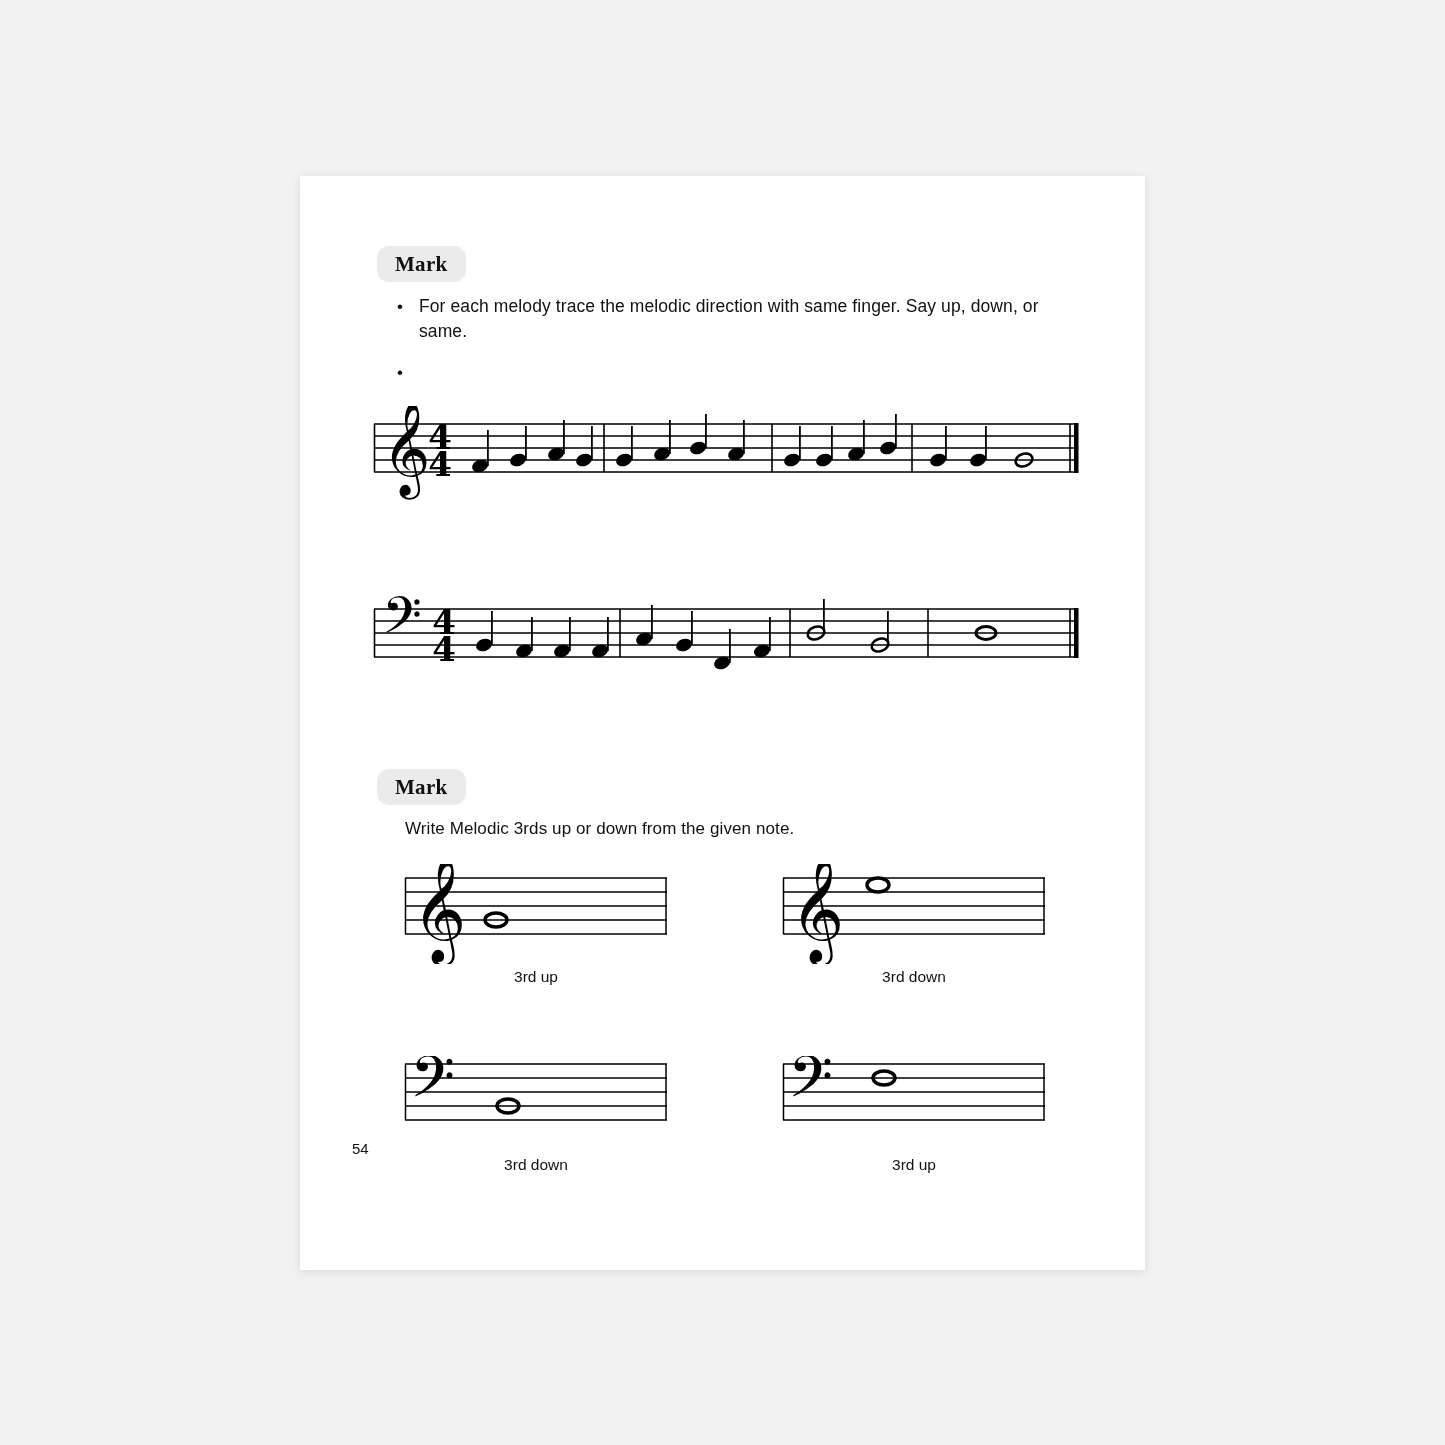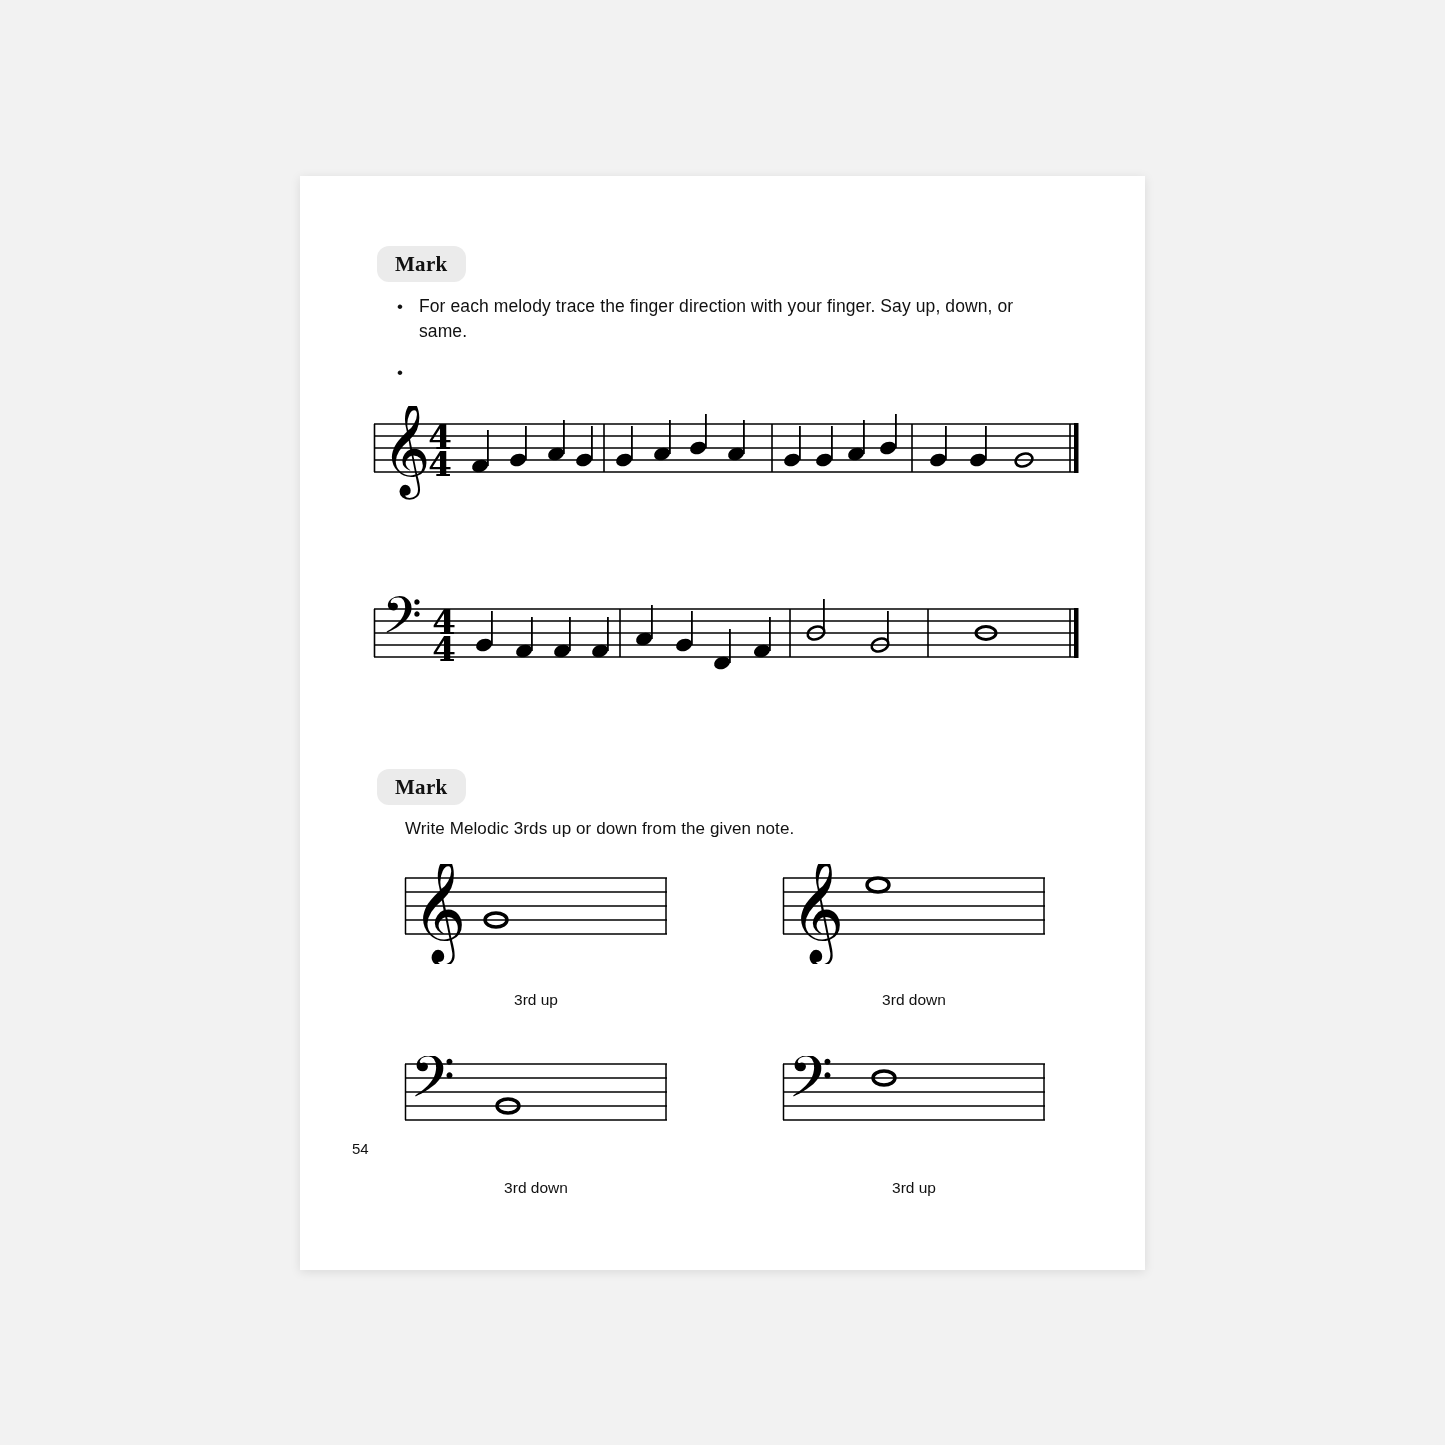--- a/index.html
+++ b/index.html
@@ -78,37 +78,36 @@
     color: #111111;
   }
   .staff-block {
     position: absolute;
   }
   .label {
     position: absolute;
     font-size: 15.5px;
     color: #111111;
     text-align: center;
-    margin-top: 23px;
   }
   svg { display: block; }
 </style>
 </head>
 <body>
 
 <div class="page">
 
   <div class="section-tag" id="tag-mark">
     <span>Mark</span>
   </div>
 
   <div class="bullet-list">
     <div class="bullet-row">
       <div class="bullet-dot">•</div>
-      <div class="bullet-text">For each melody trace the finger direction with your finger. Say up, down, or same.</div>
+      <div class="bullet-text">For each melody trace the melodic direction with same finger. Say up, down, or same.</div>
     </div>
     <div class="bullet-row">
       <div class="bullet-dot">•</div>
     </div>
   </div>
 
   <div class="staff-block" style="left:72px; top:230px;">
     <svg width="710" height="120" viewBox="0 0 710 120">
       <g stroke="#000" stroke-width="1.4">
         <line x1="2" y1="18" x2="706" y2="18"></line>

